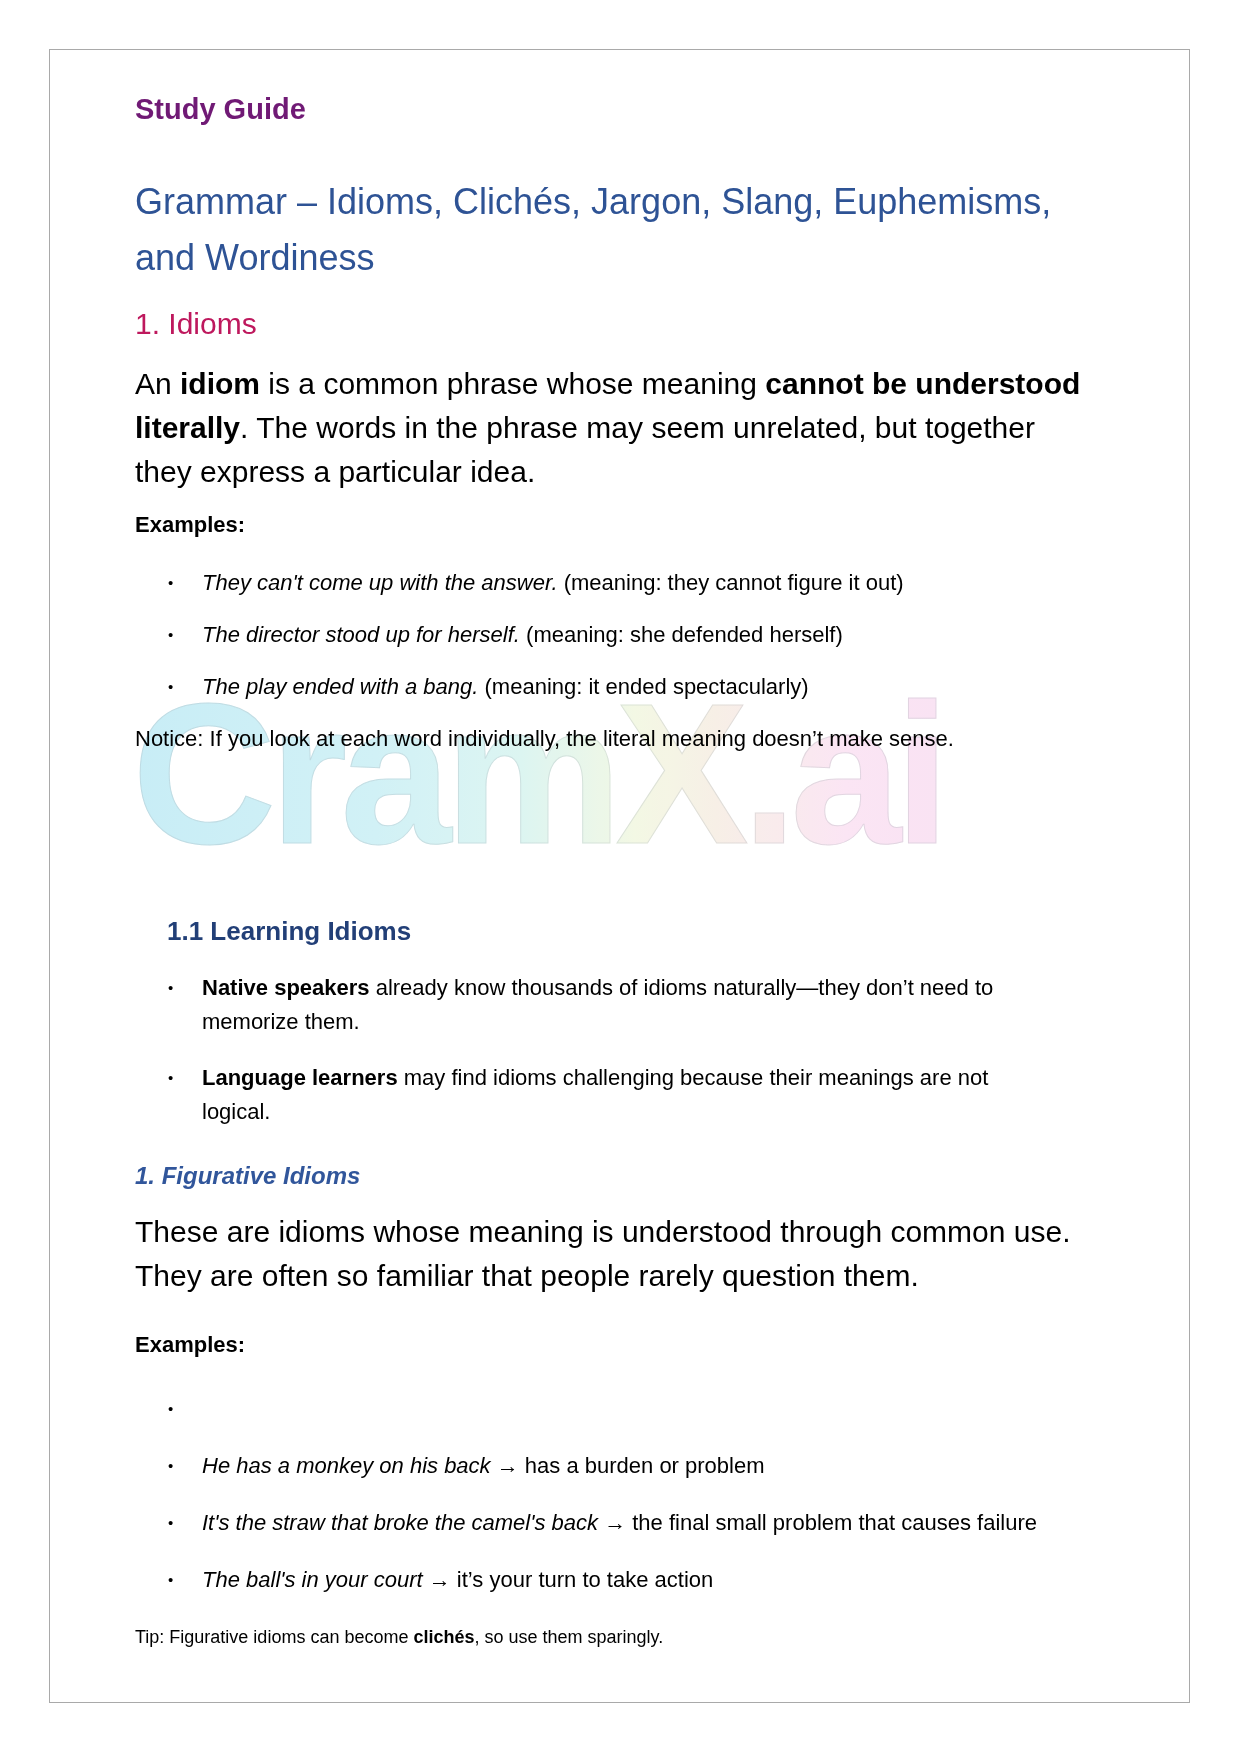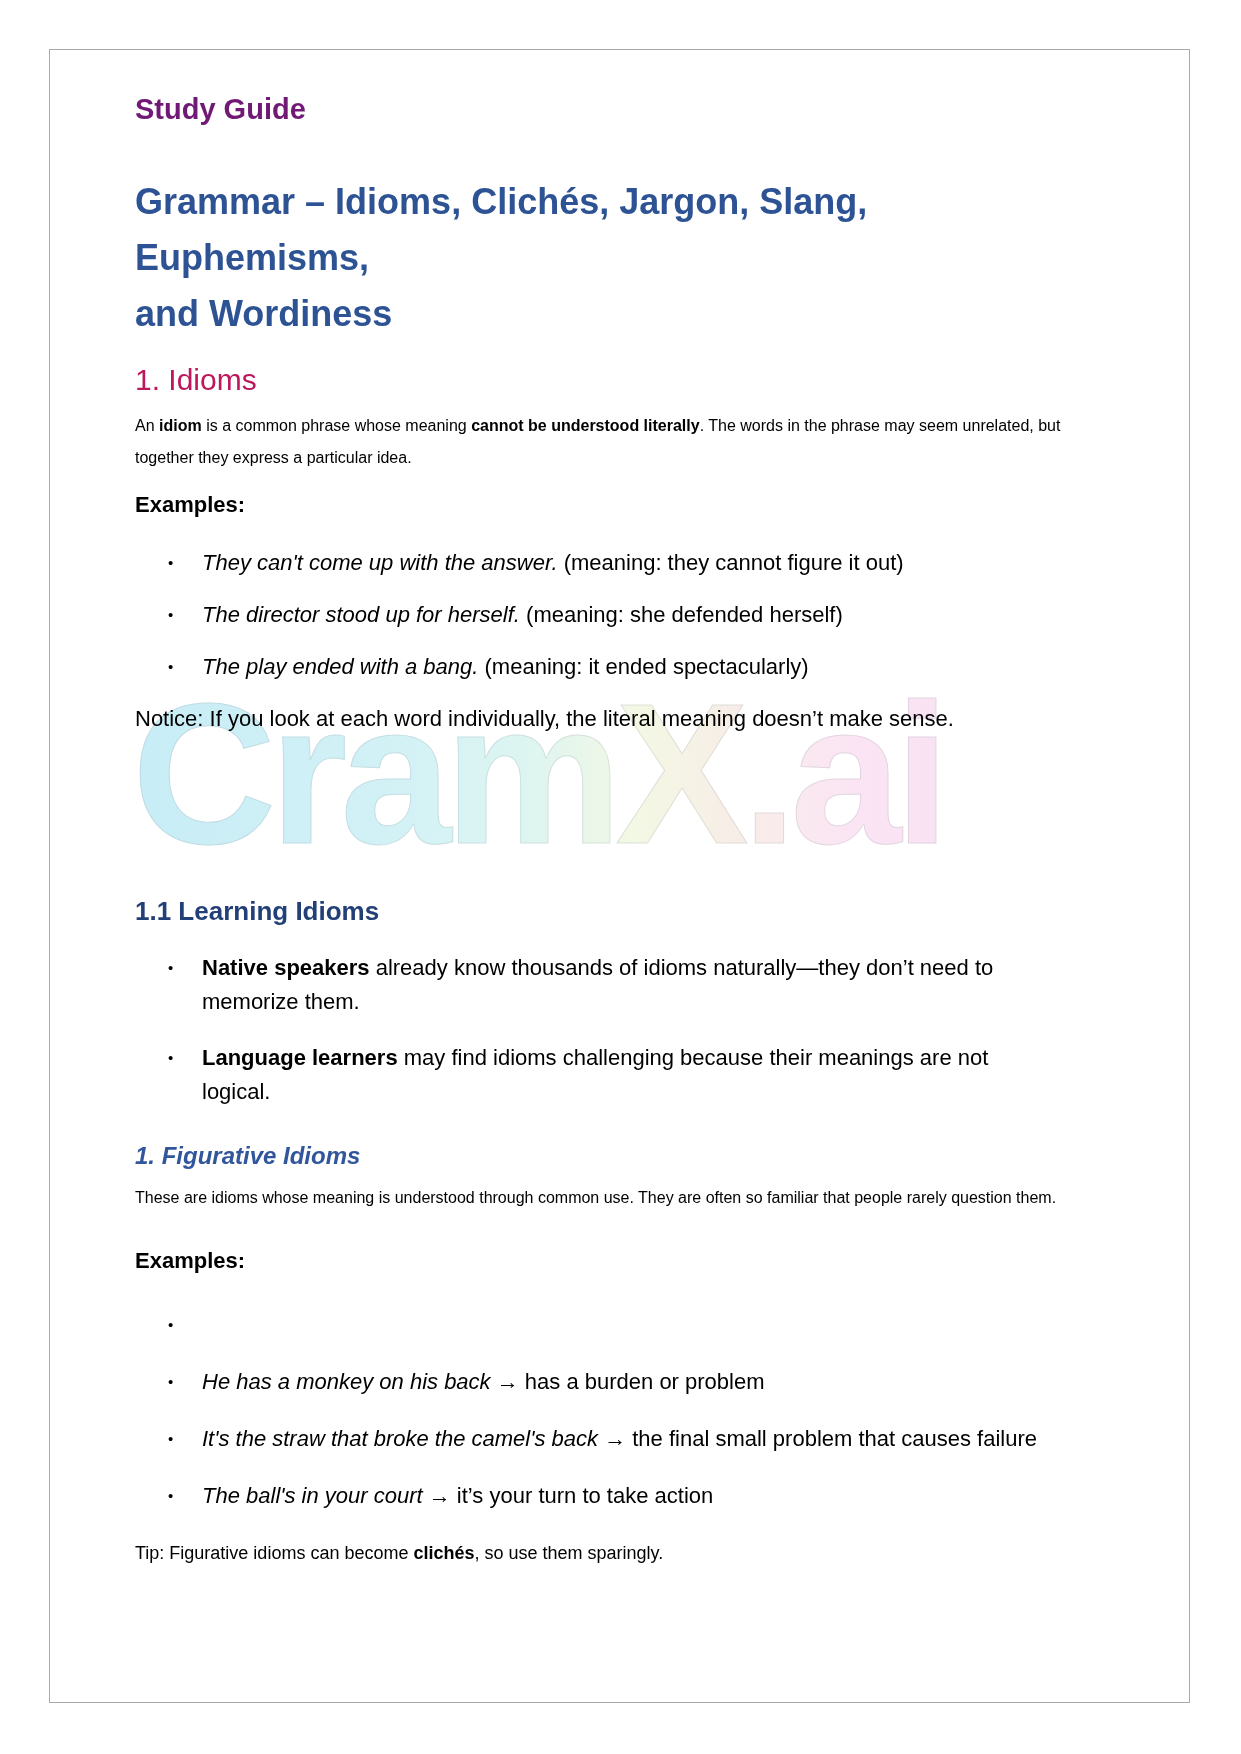--- a/index.html
+++ b/index.html
@@ -9,26 +9,26 @@
         border:1px solid #a9a9a9;background:#ffffff;padding:42px 99px 0 85px;}
   .content{position:relative;z-index:1;}
   
   .watermark{position:absolute;z-index:0;left:82px;top:624px;font-size:200px;font-weight:700;
              letter-spacing:-7px;line-height:1;white-space:nowrap;
              background:linear-gradient(90deg,#c3ecf6 0%,#cdf0f6 30%,#d9f4f0 48%,#f2f8e2 62%,#f7eee4 72%,#fbe3f3 88%,#f9e0f2 100%);
              -webkit-background-clip:text;background-clip:text;color:transparent;
              -webkit-text-stroke:1px rgba(150,160,170,0.28);opacity:.9;}
   
   .hdr{font-size:29px;font-weight:700;line-height:34px;color:#701a75;}
-  .doc-title{margin-top:48px;font-size:36px;line-height:56px;color:#2e5395;font-weight:700;}
+  .doc-title{margin-top:48px;font-size:36px;line-height:56px;color:#2e5395;font-weight:400;}
   .h-idioms{margin-top:20px;font-size:30px;line-height:36px;color:#be185d;font-weight:400;}
-  .h-learning{margin-top:160px;font-size:26px;line-height:31px;color:#223f77;font-weight:700;}
+  .h-learning{margin-top:160px;font-size:26px;line-height:31px;color:#223f77;font-weight:700;margin-left:32px;}
   .h-figurative{margin-top:32px;font-size:24px;line-height:29px;color:#31569b;font-weight:700;font-style:italic;}
   
-  .p{margin-top:12px;font-size:16px;line-height:32px;}
+  .p{margin-top:20px;font-size:30px;line-height:44px;}
   .p-notice{margin-top:14px;font-size:22px;line-height:34px;}
   .p-tip{margin-top:17px;font-size:18px;line-height:34px;}
   .lbl{margin-top:14px;font-size:22px;line-height:34px;font-weight:700;}
   .lbl2{margin-top:30px;font-size:22px;line-height:34px;font-weight:700;}
   b{font-weight:700;} i{font-style:italic;}
   
   ul.blist{list-style:none;margin:24px 0 0 0;padding:0 0 0 33px;}
   ul.blist2{list-style:none;margin:30px 0 0 0;padding:0 0 0 33px;}
   ul.blist li,ul.blist2 li{display:flex;align-items:flex-start;margin-bottom:18px;
                            font-size:22px;line-height:34px;}

